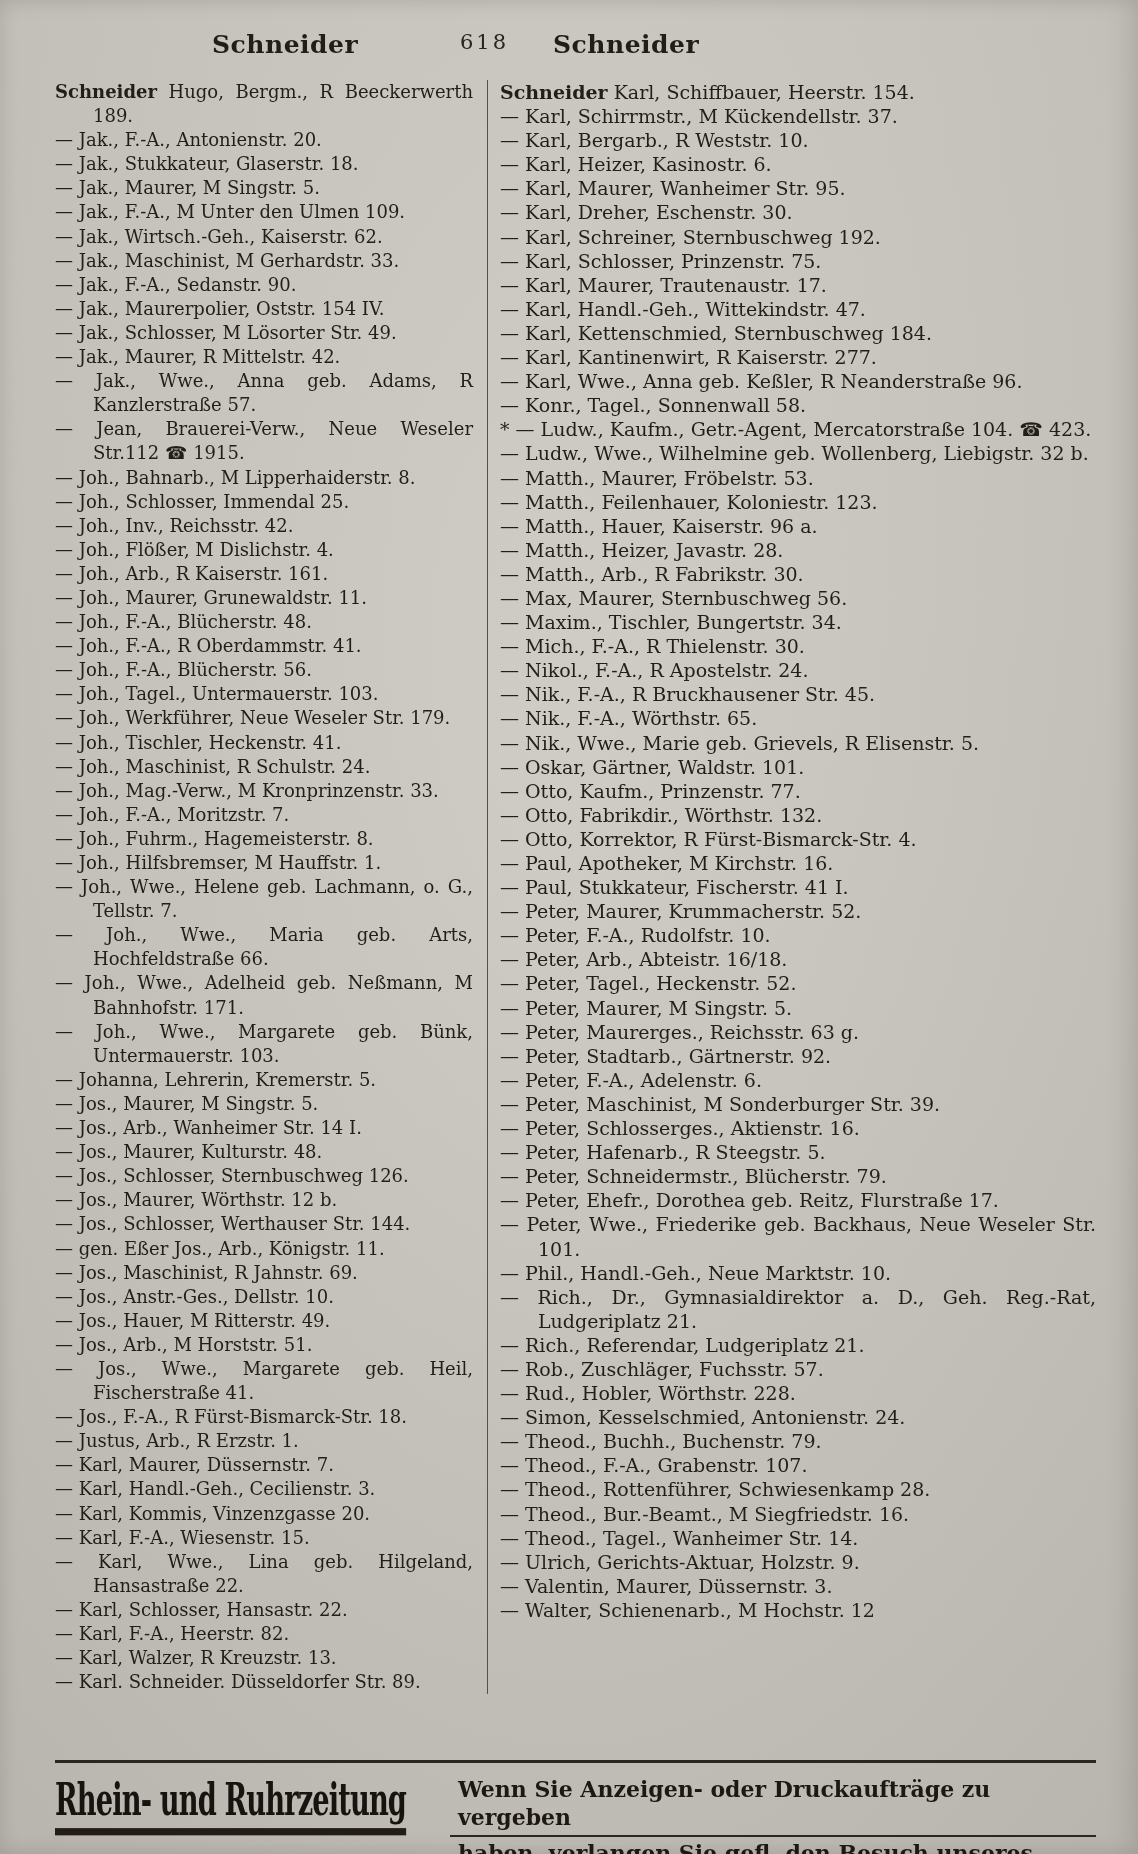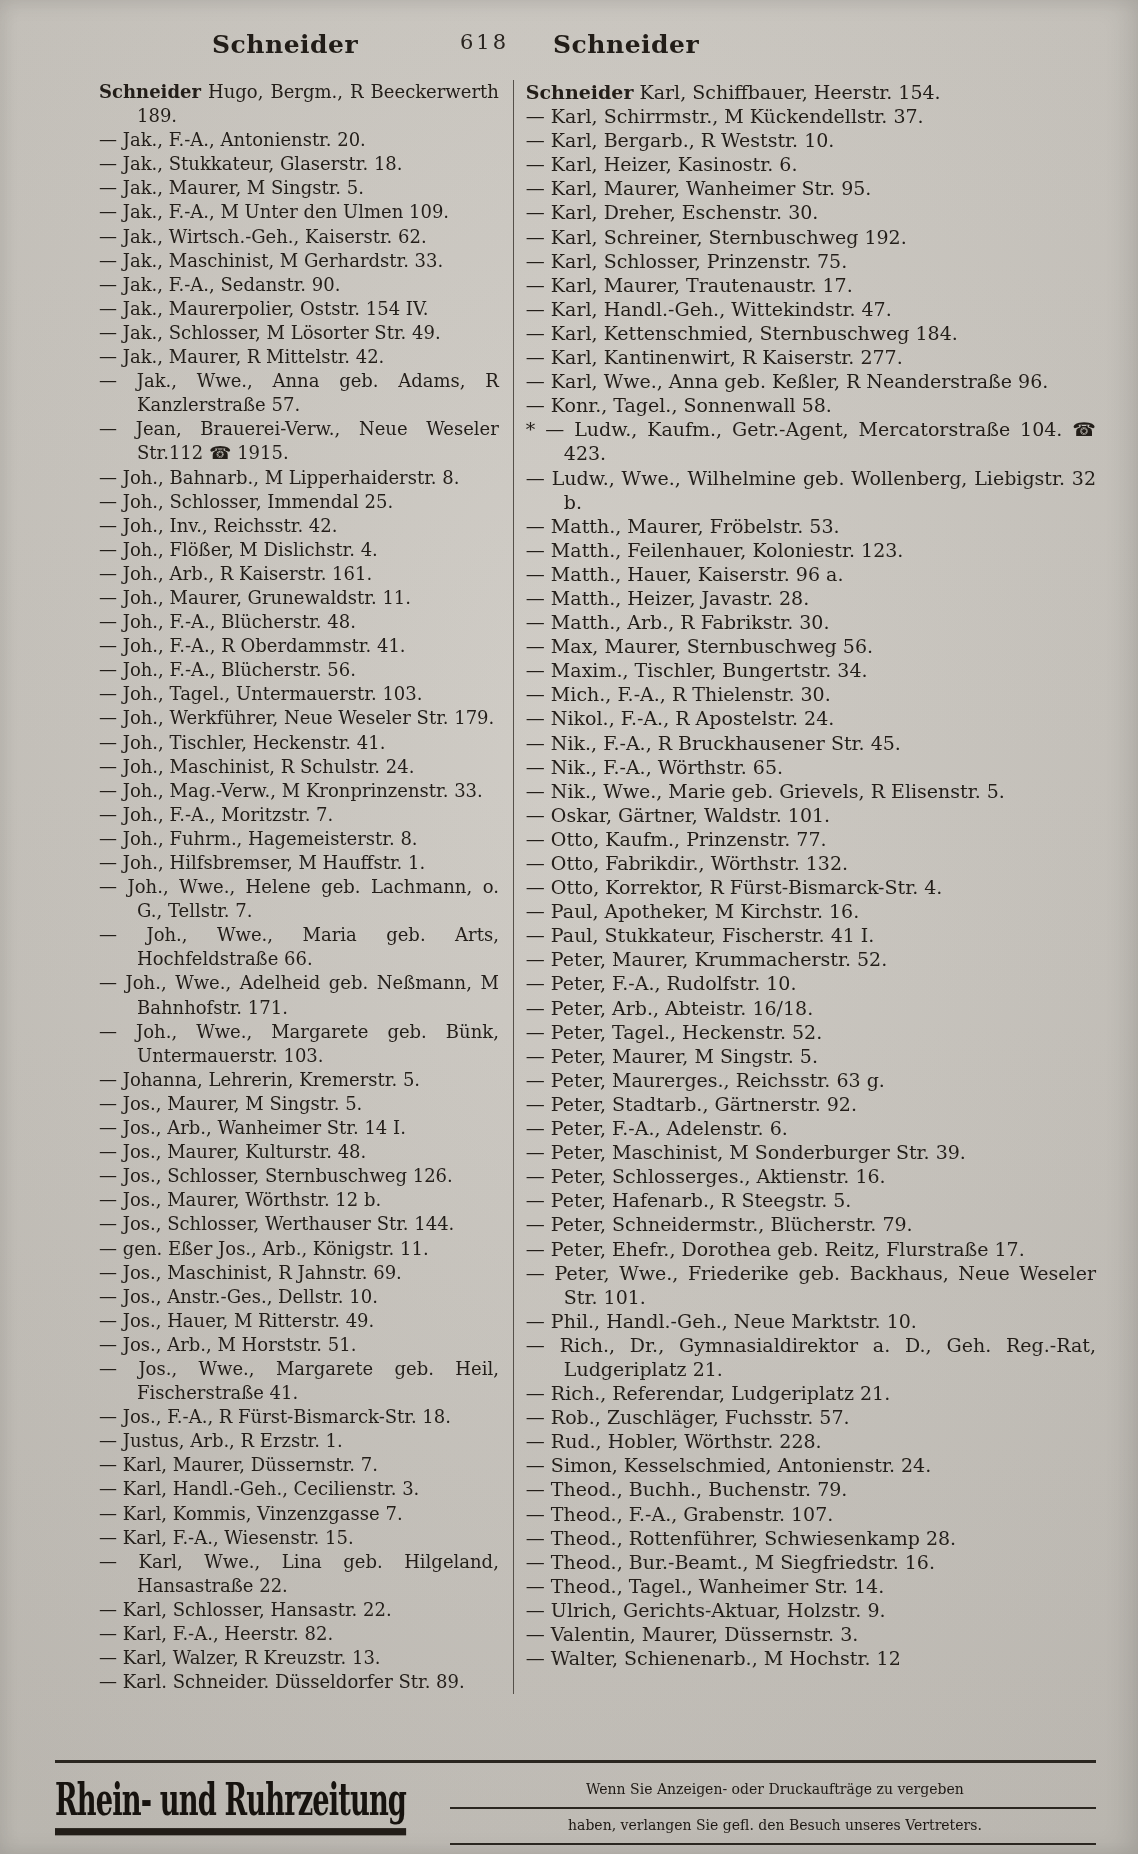--- a/index.html
+++ b/index.html
@@ -24,21 +24,21 @@
   .hdr-word {
     position:absolute; font-weight:bold; font-size:25px; letter-spacing:0.5px;
   }
   .hdr-left  { left:212px; }
   .hdr-right { left:553px; }
   .hdr-page  { position:absolute; left:460px; font-size:21px; letter-spacing:3px; color:#2a2520; }
 
   
   .columns { position:absolute; top:80px; left:55px; width:1041px; display:flex; }
   .col { display:block; }
-  .col-left  { width:418px;margin-left:44px; }
+  .col-left  { width:418px; }
   .col-right { width:596px; font-size:19px; }
   .col-divider {
     width:1px; background:#55504a; margin-left:14px; margin-right:12px;
     align-self:stretch;
   }
   .entry {
     font-size:18px;
     line-height:24.1px;
     padding-left:38px;
     text-indent:-38px;
@@ -61,25 +61,24 @@
     font-weight:bold; font-size:31px; letter-spacing:-1px;
     transform:scale(0.88,1.45);
     transform-origin:left top;
     border-bottom:5px solid #221d18;
     padding-bottom:2px;
     white-space:nowrap;
     color:#17130f;
   }
   .ad-text { flex:1; margin-left:-20px; }
   .ad-line {
-    font-weight:normal; font-size:14px; line-height:28px;
+    font-weight:bold; font-size:22px; line-height:28px;
     border-bottom:2px solid #2a2620;
     padding:2px 4px 4px 8px;
     color:#1d1813;
-    text-align:center;
   }
 </style>
 </head>
 <body>
 
 <div class="page">
 
   <header class="page-header">
     <span class="hdr-word hdr-left">Schneider</span>
     <span class="hdr-page">618</span>
@@ -132,21 +131,21 @@
         <div class="entry">— gen. Eßer Jos., Arb., Königstr. 11.</div>
         <div class="entry">— Jos., Maschinist, R Jahnstr. 69.</div>
         <div class="entry">— Jos., Anstr.-Ges., Dellstr. 10.</div>
         <div class="entry">— Jos., Hauer, M Ritterstr. 49.</div>
         <div class="entry">— Jos., Arb., M Horststr. 51.</div>
         <div class="entry">— Jos., Wwe., Margarete geb. Heil, Fischerstraße 41.</div>
         <div class="entry">— Jos., F.-A., R Fürst-Bismarck-Str. 18.</div>
         <div class="entry">— Justus, Arb., R Erzstr. 1.</div>
         <div class="entry">— Karl, Maurer, Düssernstr. 7.</div>
         <div class="entry">— Karl, Handl.-Geh., Cecilienstr. 3.</div>
-        <div class="entry">— Karl, Kommis, Vinzenzgasse 7.</div>
+        <div class="entry">— Karl, Kommis, Vinzenzgasse 20.</div>
         <div class="entry">— Karl, F.-A., Wiesenstr. 15.</div>
         <div class="entry">— Karl, Wwe., Lina geb. Hilgeland, Hansastraße 22.</div>
         <div class="entry">— Karl, Schlosser, Hansastr. 22.</div>
         <div class="entry">— Karl, F.-A., Heerstr. 82.</div>
         <div class="entry">— Karl, Walzer, R Kreuzstr. 13.</div>
         <div class="entry">— Karl. Schneider. Düsseldorfer Str. 89.</div>
       </section>
     <div class="col-divider"></div>
     <section class="col col-right">
         <div class="entry"><span class="surname">Schneider</span> Karl, Schiffbauer, Heerstr. 154.</div>

